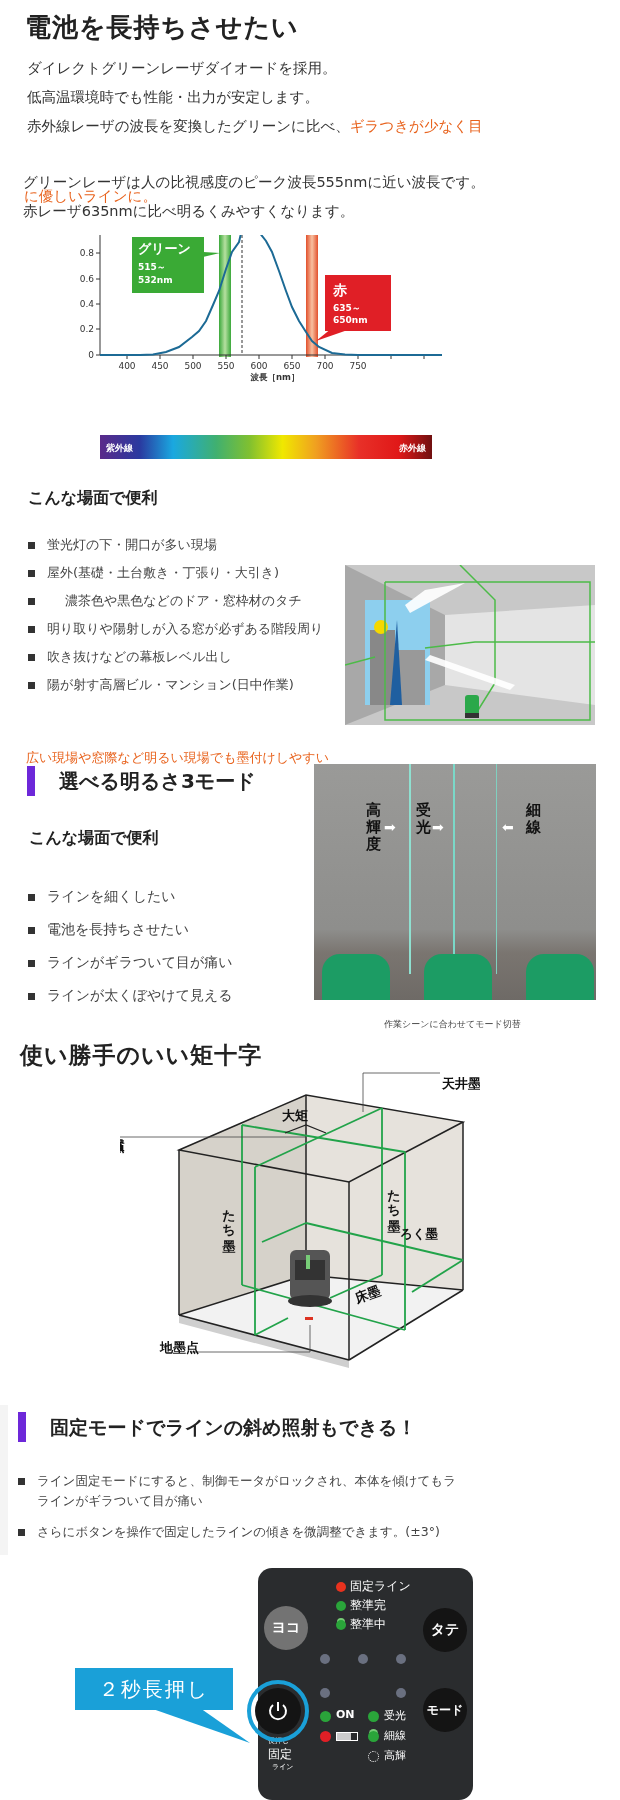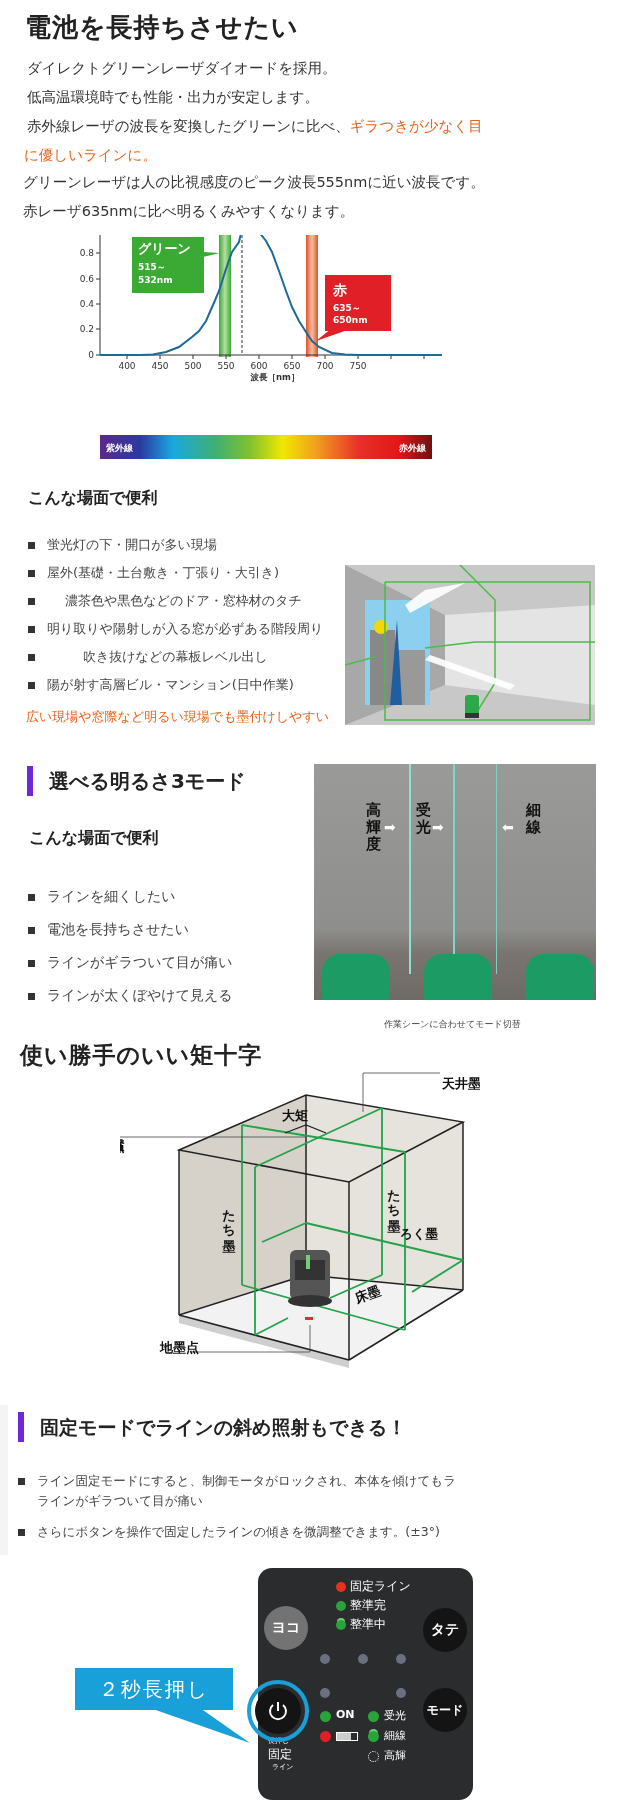--- a/index.html
+++ b/index.html
@@ -4,25 +4,25 @@
   <style>
     * { margin: 0; padding: 0; box-sizing: border-box; }
     body {
       width: 620px; height: 1800px; background: #ffffff; position: relative;
       font-family: "DejaVu Sans", "Liberation Sans", sans-serif; color: #333;
       overflow: hidden;
     }
     .abs { position: absolute; }
     .h1 { font-size: 26px; font-weight: bold; color: #222; letter-spacing: 1px; }
     .p { font-size: 14.5px; color: #333; line-height: 29px; white-space: nowrap; }
-    .orange { color: #e8621c; }
+    .orange { color: #e8621c; margin-top: 41px; }
     .h3 { font-size: 16px; font-weight: bold; color: #222; }
     .li { font-size: 13px; color: #444; white-space: nowrap; display: flex; align-items: center; }
     .li .sq { width: 7px; height: 7px; background: #333; margin-right: 12px; flex: none; }
-    .h2bar { border-left: 6px solid #6d28d9; padding-left: 16px; font-size: 20px; font-weight: bold; color: #222; line-height: 30px; }
+    .h2bar { border-left: 8px solid #6d28d9; padding-left: 24px; font-size: 20px; font-weight: bold; color: #222; line-height: 30px; }
     .caption { font-size: 9px; color: #444; }
     svg text { font-family: "DejaVu Sans", "Liberation Sans", sans-serif; }
   </style>
 </head>
 <body>
 
 <div class="abs h1" style="left:25px;top:10px;">電池を長持ちさせたい</div>
 <div class="abs p" style="left:27px;top:54px;">ダイレクトグリーンレーザダイオードを採用。</div>
 <div class="abs p" style="left:27px;top:83px;">低高温環境時でも性能・出力が安定します。</div>
 <div class="abs p" style="left:27px;top:112px;">
@@ -135,21 +135,21 @@
     <span>屋外(基礎・土台敷き・丁張り・大引き)</span>
   </div>
 <div class="abs li" style="left:28px;top:592px;gap:18px;">
     <span class="sq"></span>
     <span>濃茶色や黒色などのドア・窓枠材のタチ</span>
   </div>
 <div class="abs li" style="left:28px;top:620px;">
     <span class="sq"></span>
     <span>明り取りや陽射しが入る窓が必ずある階段周り</span>
   </div>
-<div class="abs li" style="left:28px;top:648px;gap:36px;">
+<div class="abs li" style="left:28px;top:648px;">
     <span class="sq"></span>
     <span>吹き抜けなどの幕板レベル出し</span>
   </div>
 <div class="abs li" style="left:28px;top:676px;">
     <span class="sq"></span>
     <span>陽が射す高層ビル・マンション(日中作業)</span>
   </div>
 <div class="abs li orange" style="left:26px;top:708px;color:#e8621c;">広い現場や窓際など明るい現場でも墨付けしやすい</div>
 
 <svg class="abs" style="left:345px;top:565px;" width="250" height="160">

